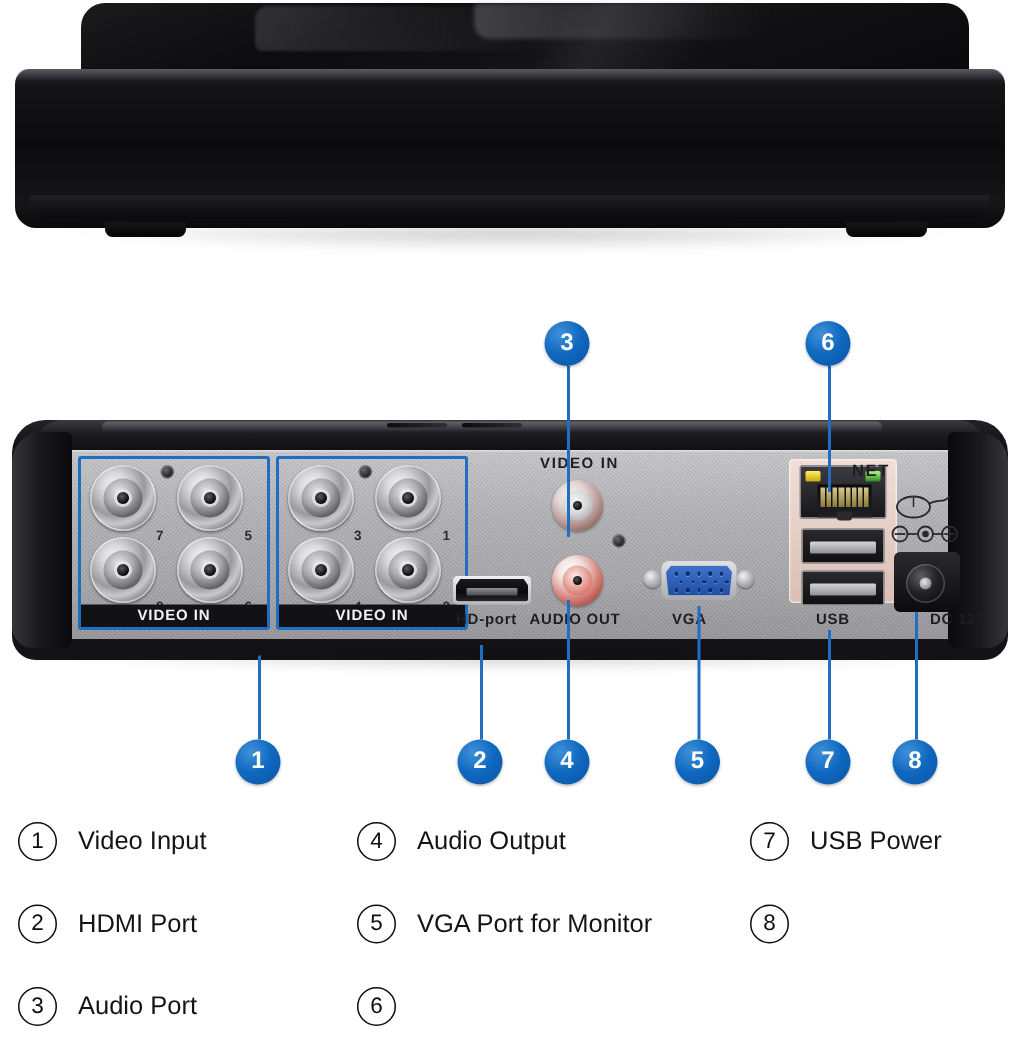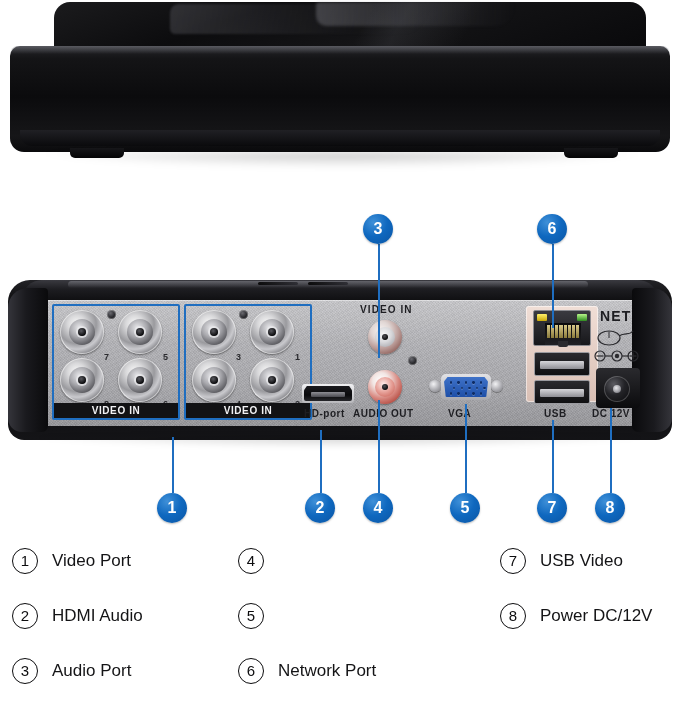--- a/index.html
+++ b/index.html
@@ -392,39 +392,39 @@
       <div class="rj45-tab"></div>
     </div>
     <div class="usbport" style="left:526px; top:80px;">
         <i></i>
       </div>
     <div class="usbport" style="left:526px; top:108px;">
         <i></i>
       </div>
     <div class="plabel" style="left:536px; top:136px;">USB</div>
 
-    <div class="plabel thin" style="left:592px; top:36px; font-size:14px;">NET</div>
+    <div class="plabel thin" style="left:560px; top:36px; font-size:11px;">NET</div>
     <svg style="position:absolute; left:588px; top:52px;" width="40" height="24" viewBox="0 0 40 24">
       <ellipse cx="13" cy="14" rx="11" ry="7" fill="none" stroke="#2a2a2e" stroke-width="1.2"></ellipse>
       <path d="M13 7.5 L13 14" stroke="#2a2a2e" stroke-width="1"></path>
       <path d="M23 12 C29 8, 33 12, 37 7" fill="none" stroke="#2a2a2e" stroke-width="1.2"></path>
     </svg>
     <svg style="position:absolute; left:586px; top:76px;" width="46" height="16" viewBox="0 0 46 16">
       <circle cx="6" cy="8" r="5" fill="none" stroke="#2a2a2e" stroke-width="1.2"></circle>
       <line x1="2.5" y1="8" x2="9.5" y2="8" stroke="#2a2a2e" stroke-width="1.2"></line>
       <line x1="11" y1="8" x2="18" y2="8" stroke="#2a2a2e" stroke-width="1.2"></line>
       <circle cx="23" cy="8" r="5" fill="none" stroke="#2a2a2e" stroke-width="1.2"></circle>
       <circle cx="23" cy="8" r="2.2" fill="#2a2a2e"></circle>
       <line x1="28" y1="8" x2="35" y2="8" stroke="#2a2a2e" stroke-width="1.2"></line>
       <circle cx="39" cy="8" r="5" fill="none" stroke="#2a2a2e" stroke-width="1.2"></circle>
       <line x1="35.5" y1="8" x2="42.5" y2="8" stroke="#2a2a2e" stroke-width="1.2"></line>
       <line x1="39" y1="4.5" x2="39" y2="11.5" stroke="#2a2a2e" stroke-width="1.2"></line>
     </svg>
     <div class="dc-jack" style="left:588px; top:96px;"></div>
-    <div class="plabel" style="left:584px; top:136px;">DC 12V</div>
+    <div class="plabel" style="left:612px; top:136px;">DC 12V</div>
   </div>
 
   <div id="callout-layer">
       <div class="leader" style="left: 172px; top: 437px; height: 56px;"></div>
       <div class="bubble" style="left: 157px; top: 493px;">1</div>
       <div class="leader" style="left: 320px; top: 430px; height: 63px;"></div>
       <div class="bubble" style="left: 305px; top: 493px;">2</div>
       <div class="leader" style="left: 378px; top: 244px; height: 114px;"></div>
       <div class="bubble" style="left: 363px; top: 214px;">3</div>
       <div class="leader" style="left: 378px; top: 400px; height: 93px;"></div>
@@ -435,43 +435,43 @@
       <div class="bubble" style="left: 537px; top: 214px;">6</div>
       <div class="leader" style="left: 552px; top: 420px; height: 73px;"></div>
       <div class="bubble" style="left: 537px; top: 493px;">7</div>
       <div class="leader" style="left: 610px; top: 408px; height: 85px;"></div>
       <div class="bubble" style="left: 595px; top: 493px;">8</div>
     </div>
 
   <div id="legend">
       <div class="lg-item" style="left: 12px; top: 0px;">
         <div class="lg-circle">1</div>
-        <div class="lg-text">Video Port</div>
+        <div class="lg-text">Video Input</div>
       </div>
       <div class="lg-item" style="left: 12px; top: 55px;">
         <div class="lg-circle">2</div>
-        <div class="lg-text">HDMI Audio</div>
+        <div class="lg-text">HDMI Port</div>
       </div>
       <div class="lg-item" style="left: 12px; top: 110px;">
         <div class="lg-circle">3</div>
         <div class="lg-text">Audio Port</div>
       </div>
       <div class="lg-item" style="left: 238px; top: 0px;">
         <div class="lg-circle">4</div>
+        <div class="lg-text">Audio Output</div>
       </div>
       <div class="lg-item" style="left: 238px; top: 55px;">
         <div class="lg-circle">5</div>
+        <div class="lg-text">VGA Port for Monitor</div>
       </div>
       <div class="lg-item" style="left: 238px; top: 110px;">
         <div class="lg-circle">6</div>
-        <div class="lg-text">Network Port</div>
       </div>
       <div class="lg-item" style="left: 500px; top: 0px;">
         <div class="lg-circle">7</div>
-        <div class="lg-text">USB Video</div>
+        <div class="lg-text">USB Power</div>
       </div>
       <div class="lg-item" style="left: 500px; top: 55px;">
         <div class="lg-circle">8</div>
-        <div class="lg-text">Power DC/12V</div>
       </div>
     </div>
 
 </div>
 
 </body></html>

